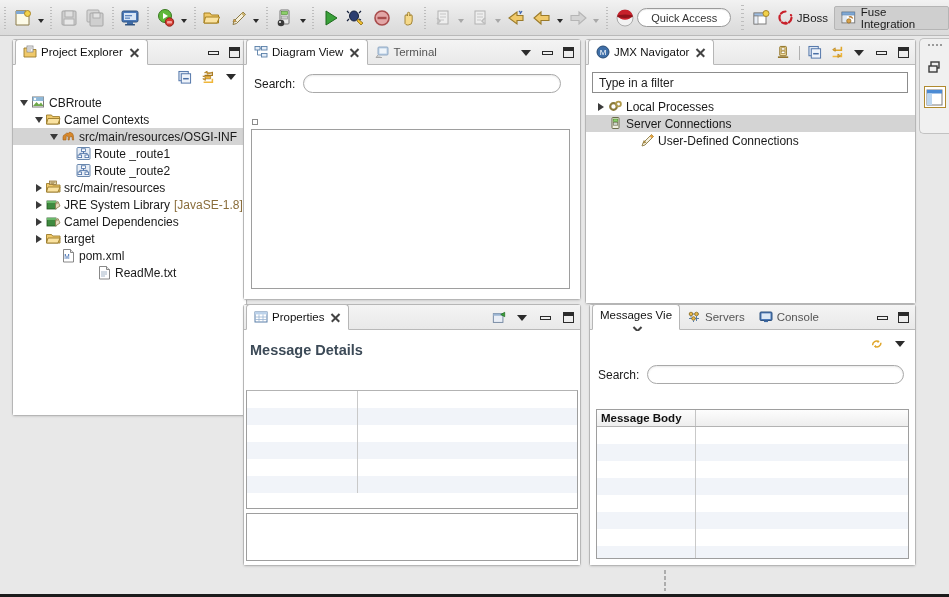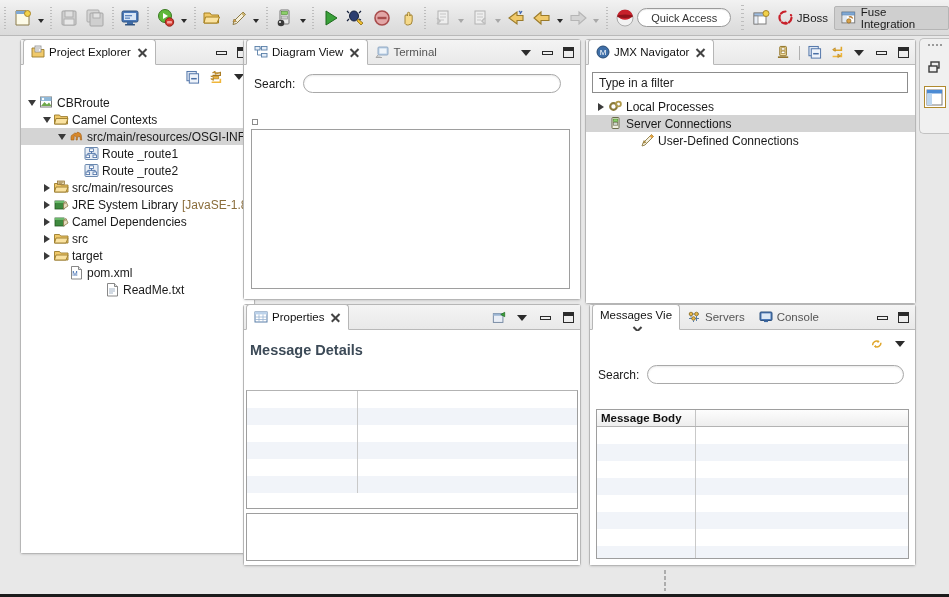--- a/index.html
+++ b/index.html
@@ -395,21 +395,21 @@
           <rect x="1" y="2" width="13" height="3" fill="#7fa8d4" stroke="#5a7fa8" stroke-width=".6"></rect>
           <rect x="2" y="6" width="4" height="6" fill="#dfe8f2"></rect>
           <path d="M8 7 q2.5 -1 4 1.5" stroke="#b4762a" stroke-width="1.3" fill="none"></path>
           <circle cx="8" cy="11" r="2.2" fill="#d8a24a" stroke="#8c6014" stroke-width=".7"></circle>
         </svg>
         <span>Fuse Integration</span>
       </div>
     </div>
   </div>
 
-  <div class="panel-frame" style="left:20px; top:39px; width:235px; height:515px; background:#ffffff;">
+  <div class="panel-frame" style="left:12px; top:39px; width:235px; height:377px; background:#ffffff;">
     <div class="tabbar" style="background:linear-gradient(to bottom,#f4f4f4,#e9e9e9); border-bottom:1px solid #b6b6b6;">
       <div class="tab active" style="margin-left:2px;">
         <svg width="14" height="14" viewBox="0 0 14 14">
           <path d="M1 3 h5 l1 1.5 h6 V12 H1 Z" fill="#f0c96a" stroke="#9a7a2a" stroke-width=".9"></path>
           <rect x="4" y="1" width="6" height="6" fill="#f6f6f6" stroke="#8a8a8a" stroke-width=".8"></rect>
           <path d="M5 3 h4 M5 5 h3" stroke="#9a9a9a" stroke-width=".8"></path>
         </svg>
         <span>Project Explorer</span>
         <span class="tab-close"></span>
       </div>
@@ -558,32 +558,20 @@
           <div class="trow" style="padding-left: 19px;">
             <span class="twist">
               <span class="tri-r"></span>
             </span>
             <span class="ticon">
               <svg width="15" height="15" viewBox="0 0 15 15">
                 <path d="M0.5 3.5 h5 l1.2 1.5 h7.3 V12 H0.5 Z" fill="#f0c96a" stroke="#9a7a2a" stroke-width=".9"></path>
                 <path d="M2 7 h12 l-2 5 H0.5 Z" fill="#fae2a0" stroke="#9a7a2a" stroke-width=".9"></path>
               </svg>
             </span>
-            <span class="tlabel">src</span>
-          </div>
-          <div class="trow" style="padding-left: 19px;">
-            <span class="twist">
-              <span class="tri-r"></span>
-            </span>
-            <span class="ticon">
-              <svg width="15" height="15" viewBox="0 0 15 15">
-                <path d="M0.5 3.5 h5 l1.2 1.5 h7.3 V12 H0.5 Z" fill="#f0c96a" stroke="#9a7a2a" stroke-width=".9"></path>
-                <path d="M2 7 h12 l-2 5 H0.5 Z" fill="#fae2a0" stroke="#9a7a2a" stroke-width=".9"></path>
-              </svg>
-            </span>
             <span class="tlabel">target</span>
           </div>
           <div class="trow" style="padding-left: 34px;">
             <span class="twist"></span>
             <span class="ticon">
               <svg width="15" height="15" viewBox="0 0 15 15">
                 <path d="M2.5 1.5 h7 l3 3 v9.5 h-10 Z" fill="#ffffff" stroke="#7a7a7a" stroke-width=".9"></path>
                 <path d="M9.5 1.5 v3 h3" fill="#e4e4e4" stroke="#7a7a7a" stroke-width=".9"></path>
                 <text x="6" y="11" font-size="6.5" fill="#2a5ca8" text-anchor="middle" font-family="Liberation Sans">M</text>
               </svg>

